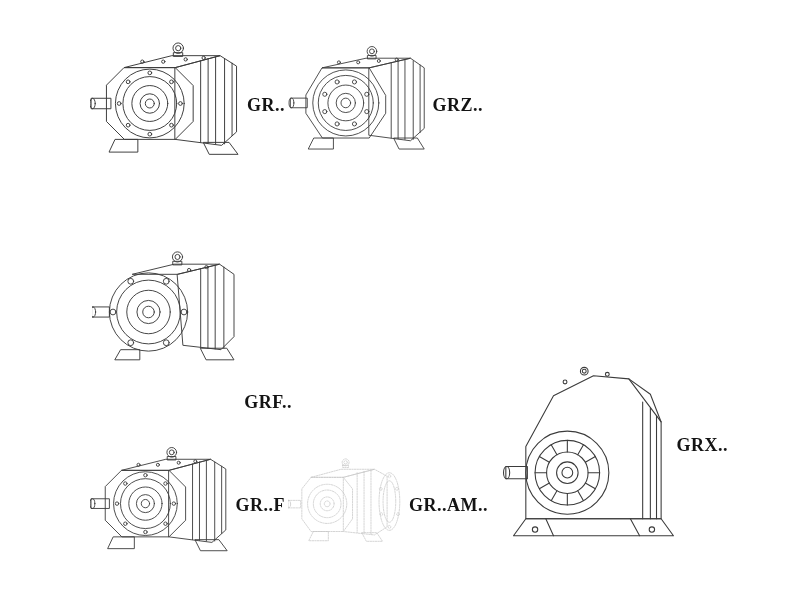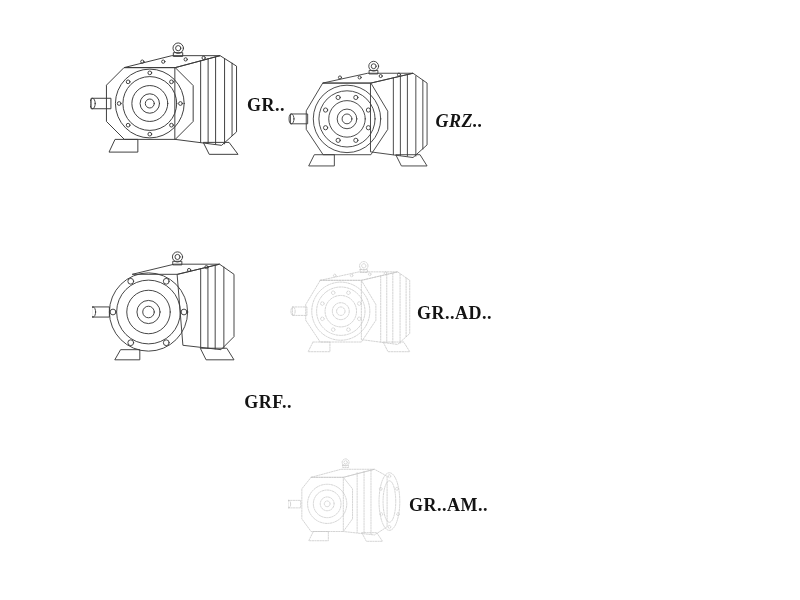--- a/index.html
+++ b/index.html
@@ -217,43 +217,49 @@
 
 <div class="canvas">
 
   <figure class="cell" style="left:90px;top:4px;width:195px;height:202px;">
     <svg class="draw" viewBox="0 0 210 200">
         <use href="#sym-inline"></use>
       </svg>
     <figcaption class="label">GR..</figcaption>
   </figure>
 
-  <figure class="cell" style="left:288px;top:20px;width:195px;height:202px;font-style:italic;">
+  <figure class="cell" style="left:288px;top:4px;width:195px;height:202px;">
     <svg class="draw" viewBox="0 0 210 200">
         <use href="#sym-inline2"></use>
       </svg>
     <figcaption class="label">GRZ..</figcaption>
   </figure>
 
 
   <figure class="cell" style="left:92px;top:210px;width:200px;height:204px;align-items:flex-end;">
     <svg class="draw" viewBox="0 0 210 200">
         <use href="#sym-flange-front"></use>
       </svg>
     <figcaption class="label">GRF..</figcaption>
   </figure>
 
-  <figure class="cell" style="left:290px;top:210px;width:202px;height:206px;">
-    <svg class="draw ghost" viewBox="0 0 210 200">
-        <use href="#sym-inline2"></use>
-      </svg>
-    <figcaption class="label">GR..AD..</figcaption>
-  </figure>
-
-
+
+  <figure class="cell" style="left:492px;top:300px;width:236px;height:290px;">
+    <svg class="draw" viewBox="0 0 240 252">
+        <use href="#sym-grx"></use>
+      </svg>
+    <figcaption class="label">GRX..</figcaption>
+  </figure>
+
+  <figure class="cell" style="left:90px;top:412px;width:195px;height:186px;">
+    <svg class="draw" viewBox="0 0 210 200">
+        <use href="#sym-inline"></use>
+      </svg>
+    <figcaption class="label">GR..F</figcaption>
+  </figure>
 
   <figure class="cell" style="left:288px;top:412px;width:200px;height:186px;">
     <svg class="draw ghost" viewBox="0 0 210 200">
         <use href="#sym-flange-right"></use>
       </svg>
     <figcaption class="label">GR..AM..</figcaption>
   </figure>
 
 </div>
 

